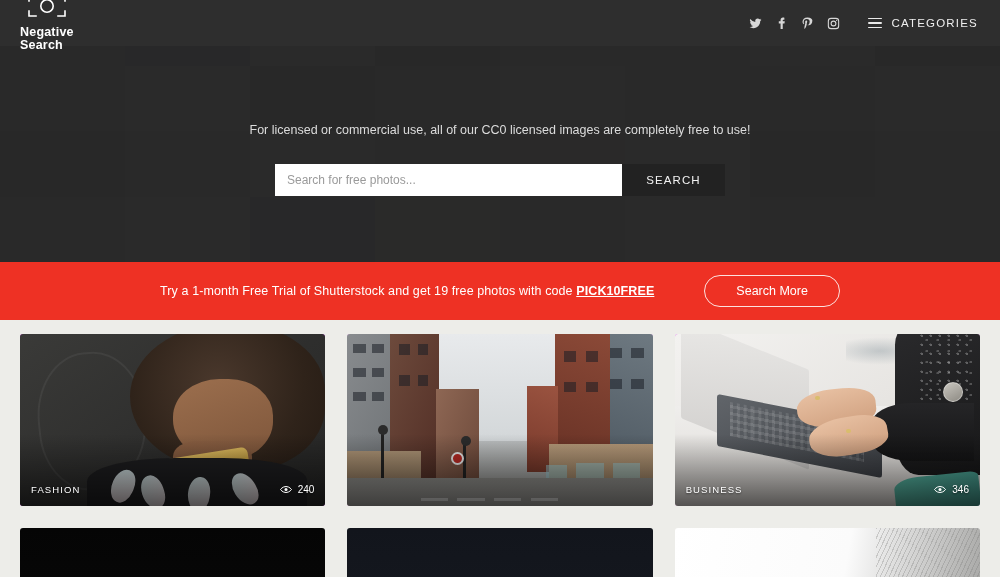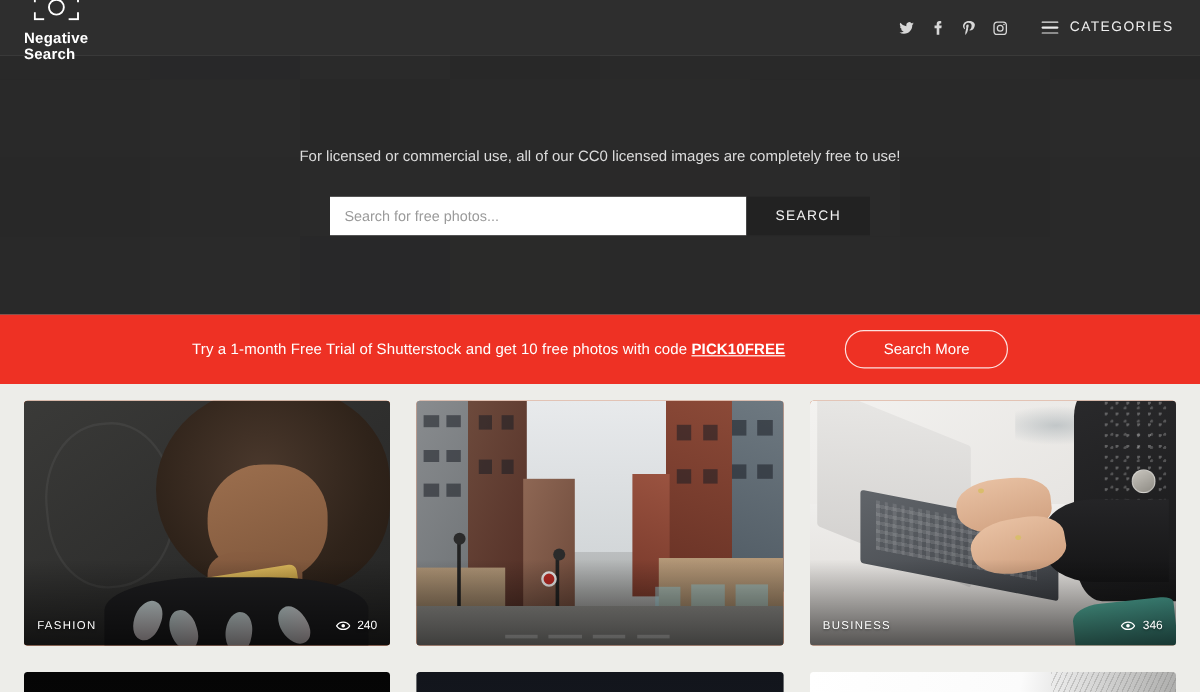--- a/index.html
+++ b/index.html
@@ -176,24 +176,24 @@
 
   
   .grid {
     padding: 14px 20px 0 20px;
     display: grid;
     grid-template-columns: repeat(3, 1fr);
     gap: 22px 22px;
   }
   .card {
     position: relative;
-    height: 204px;
+    height: 172px;
     border-radius: 3px;
     overflow: hidden;
-    background: #c2410c;
+    background: #d946ef;
     cursor: pointer;
   }
   .card-photo { position: absolute; inset: 0; }
   .card-shade {
     position: absolute; left: 0; right: 0; bottom: 0; height: 72px;
     background: linear-gradient(to top, rgba(0,0,0,.62), rgba(0,0,0,0));
   }
   .card-meta {
     position: absolute; left: 0; right: 0; bottom: 0;
     height: 34px;
@@ -434,21 +434,21 @@
     <p class="hero-sub">For licensed or commercial use, all of our CC0 licensed images are completely free to use!</p>
 
     <div class="search-row">
       <input class="search-input" type="text" placeholder="Search for free photos..." style="">
       <button class="search-button">SEARCH</button>
     </div>
   </div>
 </section>
 
 <section class="promo">
-  <span class="promo-text"><span>Try a 1-month Free Trial of Shutterstock and get 10 free photos with code </span><span class="promo-code">PICK10FREE</span></span>
+  <span class="promo-text"><span>Try a 1-month Free Trial of Shutterstock and get 19 free photos with code </span><span class="promo-code">PICK10FREE</span></span>
   <button class="promo-btn">Search More</button>
 </section>
 
 <section class="grid">
 
   <article class="card">
     <div class="card-photo ph ph-fashion">
       <div class="wallmark"></div>
       <div class="hair"></div>
       <div class="face"></div>

